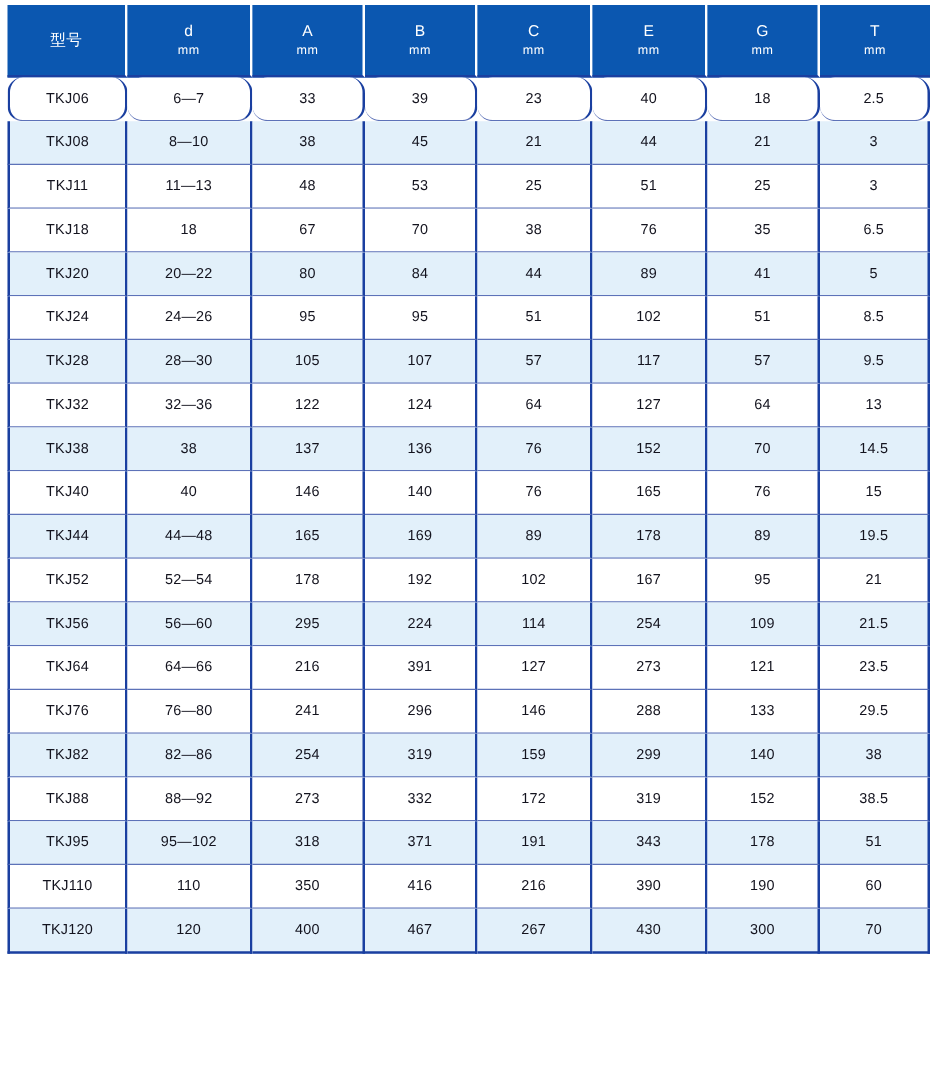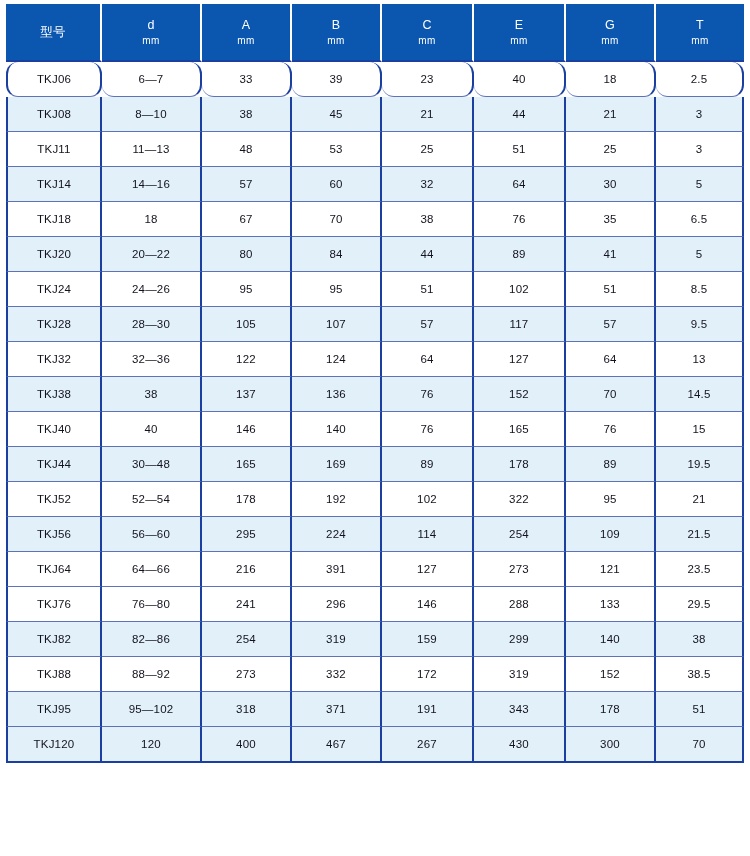--- a/index.html
+++ b/index.html
@@ -189,30 +189,20 @@
         <tr class="row-odd">
           <td>TKJ11</td>
           <td>11—13</td>
           <td>48</td>
           <td>53</td>
           <td>25</td>
           <td>51</td>
           <td>25</td>
           <td>3</td>
         </tr>
-        <tr class="row-even">
-          <td>TKJ14</td>
-          <td>14—16</td>
-          <td>57</td>
-          <td>60</td>
-          <td>32</td>
-          <td>64</td>
-          <td>30</td>
-          <td>5</td>
-        </tr>
         <tr class="row-odd">
           <td>TKJ18</td>
           <td>18</td>
           <td>67</td>
           <td>70</td>
           <td>38</td>
           <td>76</td>
           <td>35</td>
           <td>6.5</td>
         </tr>
@@ -271,35 +261,35 @@
           <td>40</td>
           <td>146</td>
           <td>140</td>
           <td>76</td>
           <td>165</td>
           <td>76</td>
           <td>15</td>
         </tr>
         <tr class="row-even">
           <td>TKJ44</td>
-          <td>30—48</td>
+          <td>44—48</td>
           <td>165</td>
           <td>169</td>
           <td>89</td>
           <td>178</td>
           <td>89</td>
           <td>19.5</td>
         </tr>
         <tr class="row-odd">
           <td>TKJ52</td>
           <td>52—54</td>
           <td>178</td>
           <td>192</td>
           <td>102</td>
-          <td>322</td>
+          <td>167</td>
           <td>95</td>
           <td>21</td>
         </tr>
         <tr class="row-even">
           <td>TKJ56</td>
           <td>56—60</td>
           <td>295</td>
           <td>224</td>
           <td>114</td>
           <td>254</td>
@@ -349,20 +339,30 @@
         <tr class="row-even">
           <td>TKJ95</td>
           <td>95—102</td>
           <td>318</td>
           <td>371</td>
           <td>191</td>
           <td>343</td>
           <td>178</td>
           <td>51</td>
         </tr>
+        <tr class="row-odd">
+          <td>TKJ110</td>
+          <td>110</td>
+          <td>350</td>
+          <td>416</td>
+          <td>216</td>
+          <td>390</td>
+          <td>190</td>
+          <td>60</td>
+        </tr>
         <tr class="row-even">
           <td>TKJ120</td>
           <td>120</td>
           <td>400</td>
           <td>467</td>
           <td>267</td>
           <td>430</td>
           <td>300</td>
           <td>70</td>
         </tr>

